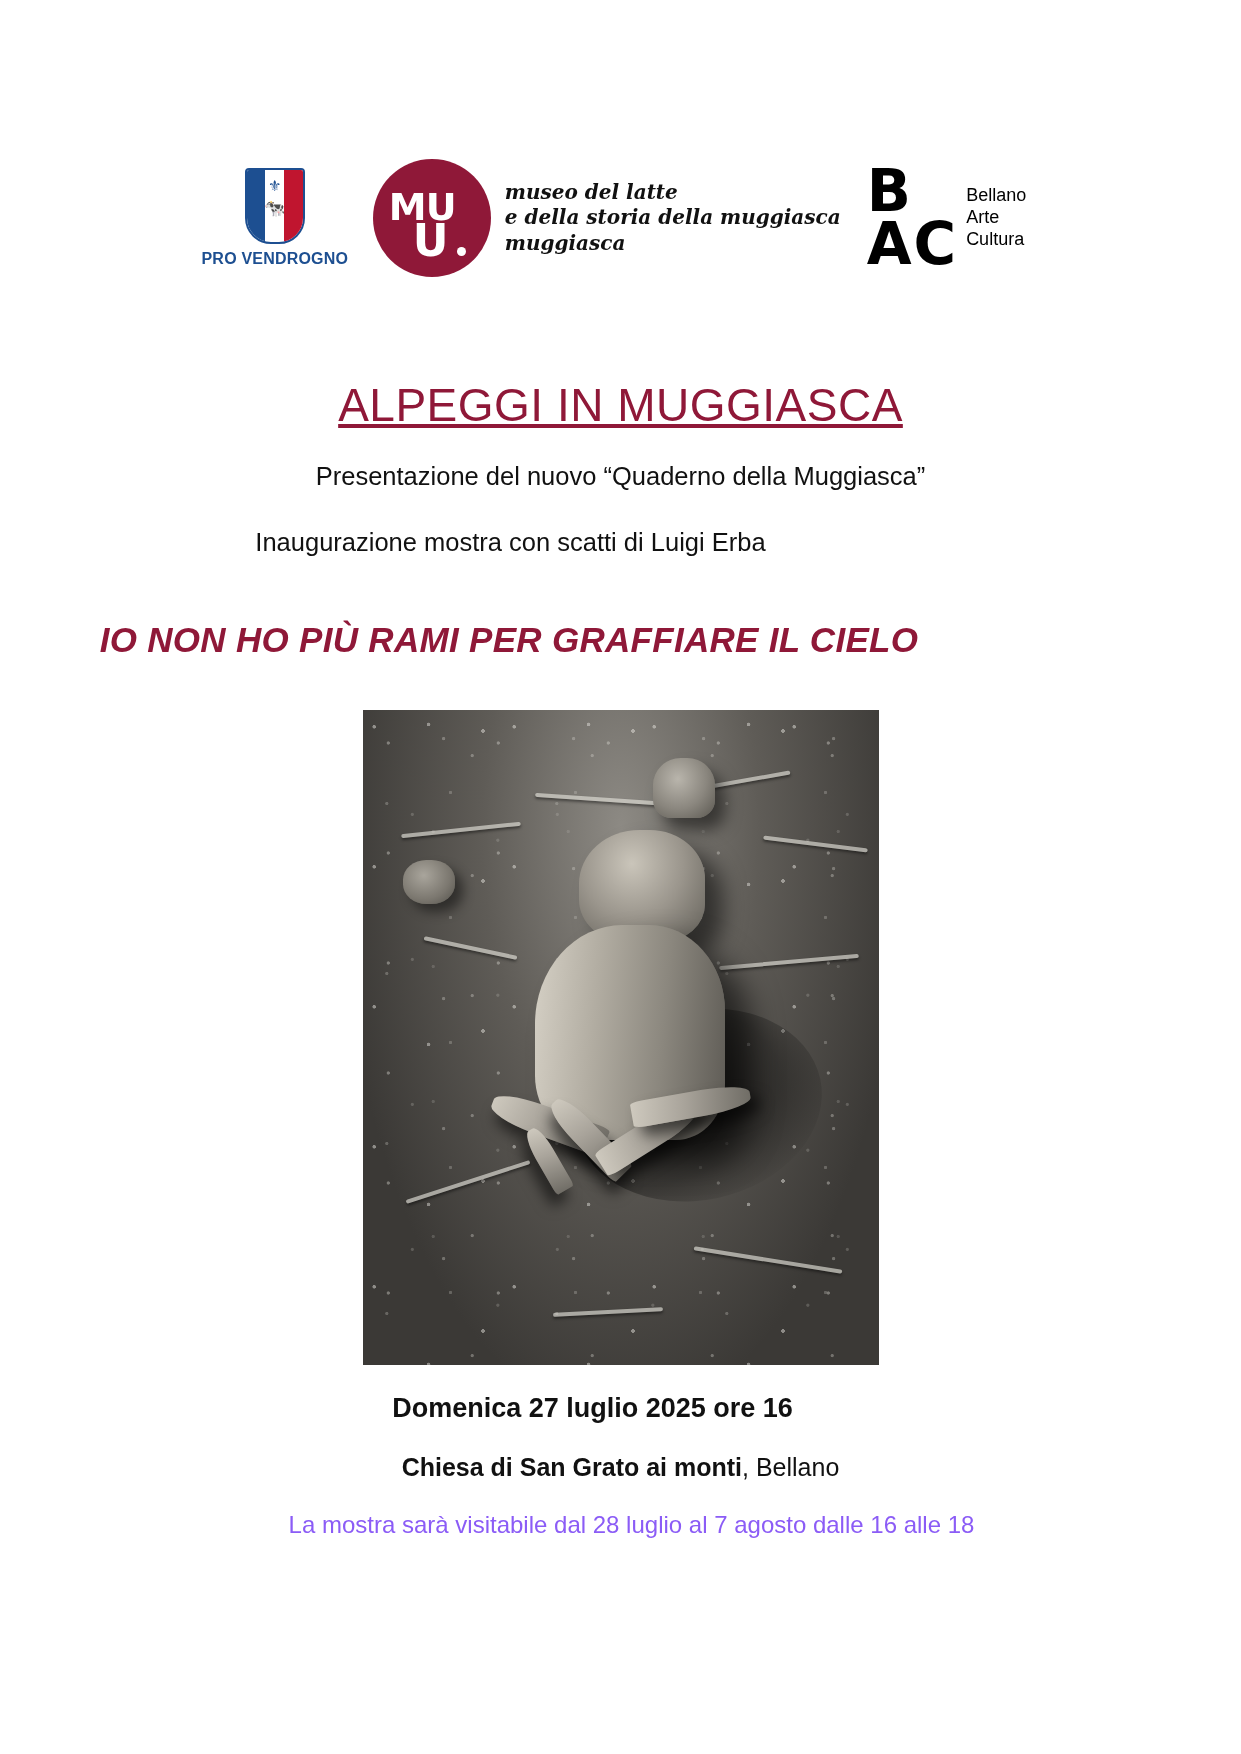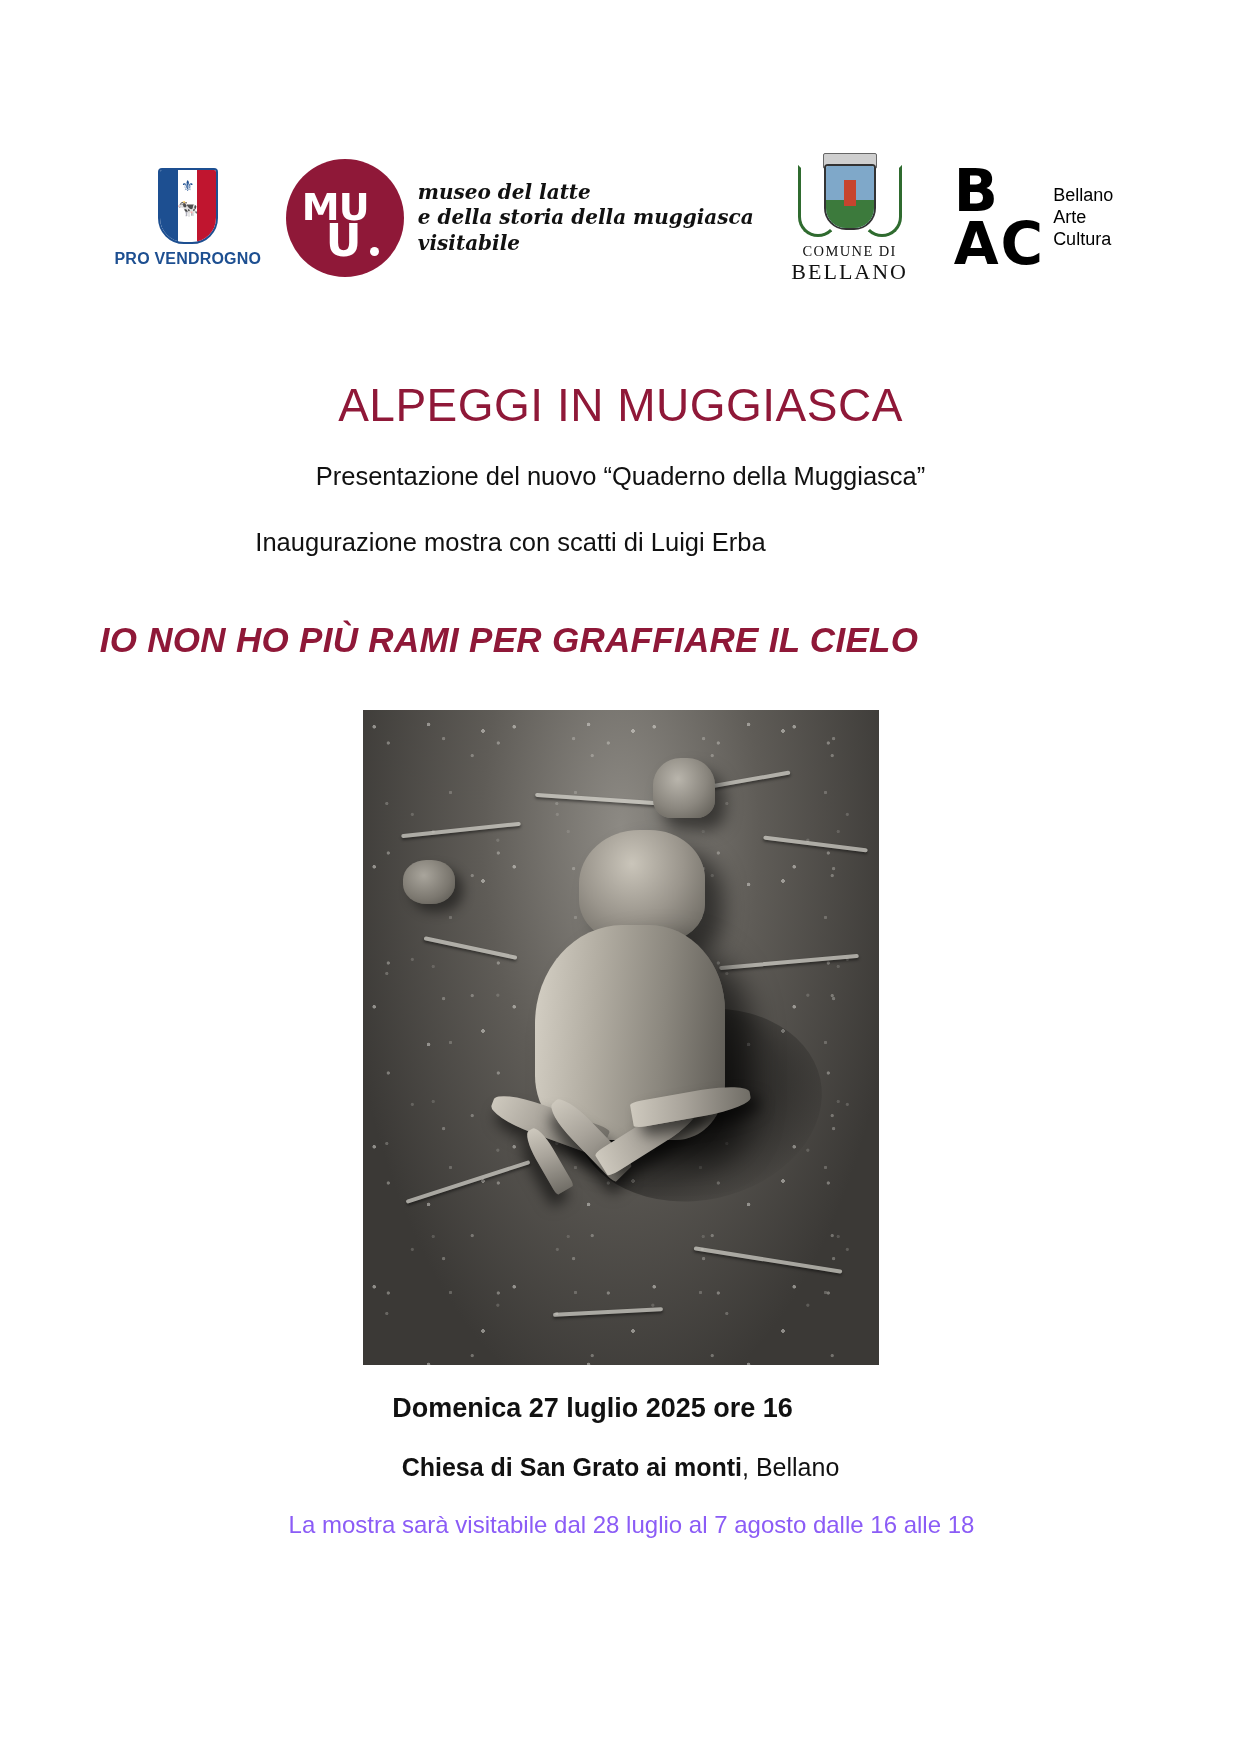--- a/index.html
+++ b/index.html
@@ -254,20 +254,21 @@
   
   .title-main {
     position: absolute;
     top: 378px;
     left: 0;
     width: 1241px;
     text-align: center;
     font-size: 46px;
     letter-spacing: 0.5px;
     color: #8f1838;
+    text-decoration: underline;
   }
   .subtitle-1 {
     position: absolute;
     top: 462px;
     left: 0;
     width: 1241px;
     text-align: center;
     font-size: 25.5px;
     color: #111;
   }
@@ -459,38 +460,24 @@
 
     <div class="logo-slot muu-wrap">
       <div class="muu-circle">
         <span class="mu">MU</span>
         <span class="u">U</span>
         <span class="dot"></span>
       </div>
       <div class="muu-text">
         <div>museo del latte</div>
         <div>e della storia della muggiasca</div>
-        <div>visitabile</div>
+        <div>muggiasca</div>
       </div>
     </div>
 
-    <div class="logo-slot comune-wrap">
-      <div class="comune-emblem">
-        <div class="wreath-l"></div>
-        <div class="wreath-r"></div>
-        <div class="comune-crown"></div>
-        <div class="comune-shield">
-          <div class="sky"></div>
-          <div class="hill"></div>
-          <div class="tower"></div>
-        </div>
-      </div>
-      <div class="comune-name1">COMUNE DI</div>
-      <div class="comune-name2">BELLANO</div>
-    </div>
 
     <div class="logo-slot bac-wrap">
       <div class="bac-letters">
         <div>B</div>
         <div>AC</div>
       </div>
       <div class="bac-words">
         <div>Bellano</div>
         <div>Arte</div>
         <div>Cultura</div>

